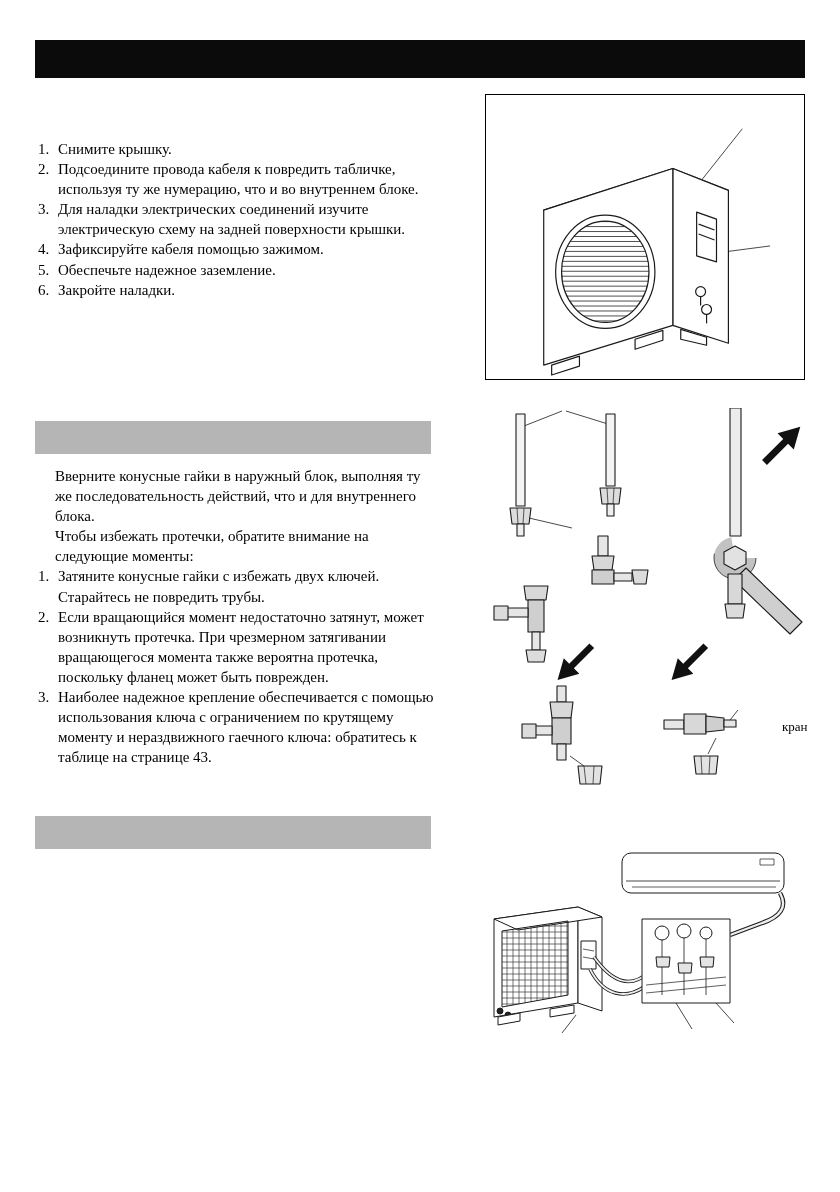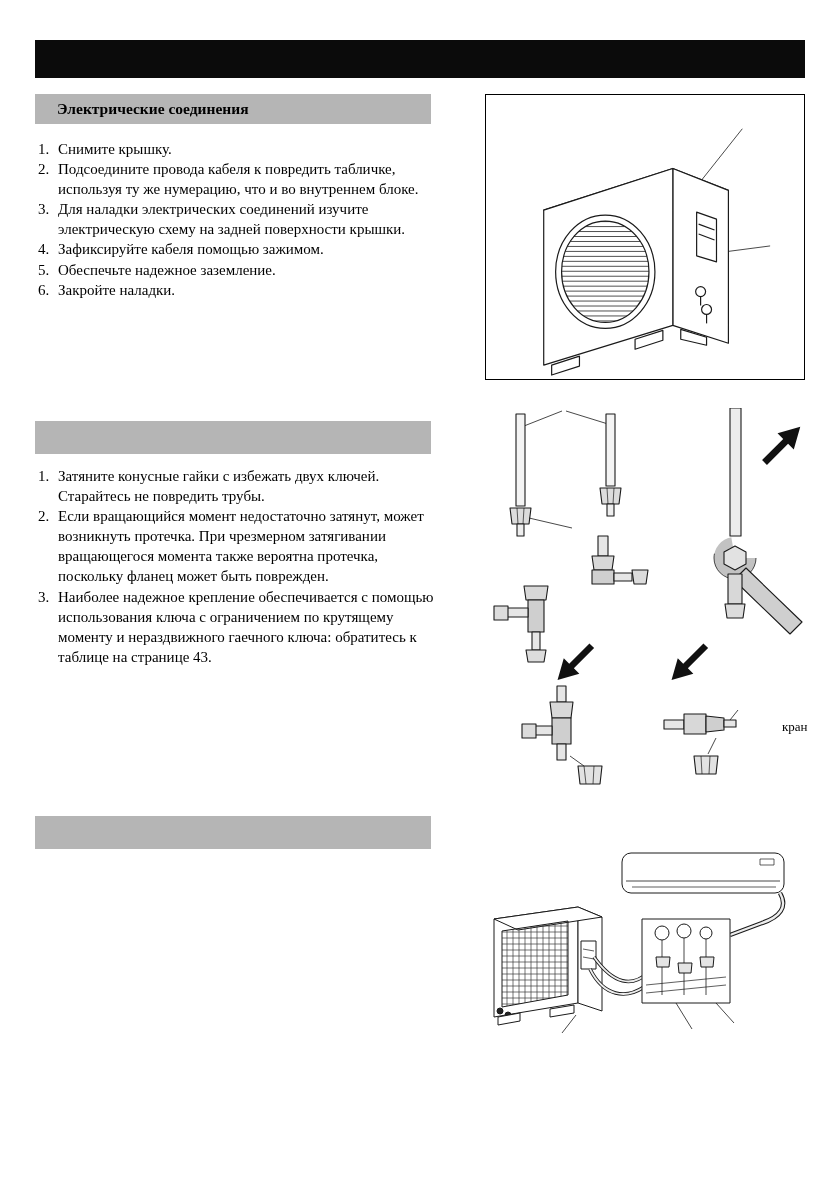--- a/index.html
+++ b/index.html
@@ -35,23 +35,20 @@
   .fig-label { position:absolute; font-size:13px; line-height:1; }
   #kran-label { left:254px; top:312px;margin-left:48px; }
 </style>
 </head>
 <body>
 
 <div class="page">
 
   <div class="top-bar"></div>
 
-  <div class="sec-header" id="sec1-header">
-    <span class="sec-title">Электрические соединения</span>
-  </div>
 
   <div class="textcol" id="list1">
     <div class="step">
       <span class="num">1.</span>
       <span class="txt">Снимите крышку.</span>
     </div>
     <div class="step">
       <span class="num">2.</span>
       <span class="txt">Подсоедините провода кабеля к повредить табличке, используя ту же нумерацию, что и во внутреннем блоке.</span>
     </div>
@@ -98,20 +95,22 @@
         <polygon points="66,272 94,263 94,273 66,282"></polygon>
         <polygon points="150,246 178,237 178,247 150,256"></polygon>
         <polygon points="196,236 222,244 222,252 196,246"></polygon>
       </g>
     </svg>
   </div>
 
   <div class="sec-header" id="sec2-header"></div>
 
   <div class="textcol" id="text2">
+    <p class="intro">Вверните конусные гайки в наружный блок, выполняя ту же  последовательность действий, что и для внутреннего блока.</p>
+    <p class="intro">Чтобы избежать протечки, обратите внимание на следующие моменты:</p>
     <div class="step">
       <span class="num">1.</span>
       <span class="txt">Затяните конусные гайки с избежать двух ключей. Старайтесь не повредить трубы.</span>
     </div>
     <div class="step">
       <span class="num">2.</span>
       <span class="txt">Если вращающийся момент недостаточно затянут, может возникнуть протечка. При чрезмерном затягивании вращающегося момента также вероятна протечка, поскольку фланец может быть поврежден.</span>
     </div>
     <div class="step">
       <span class="num">3.</span>

